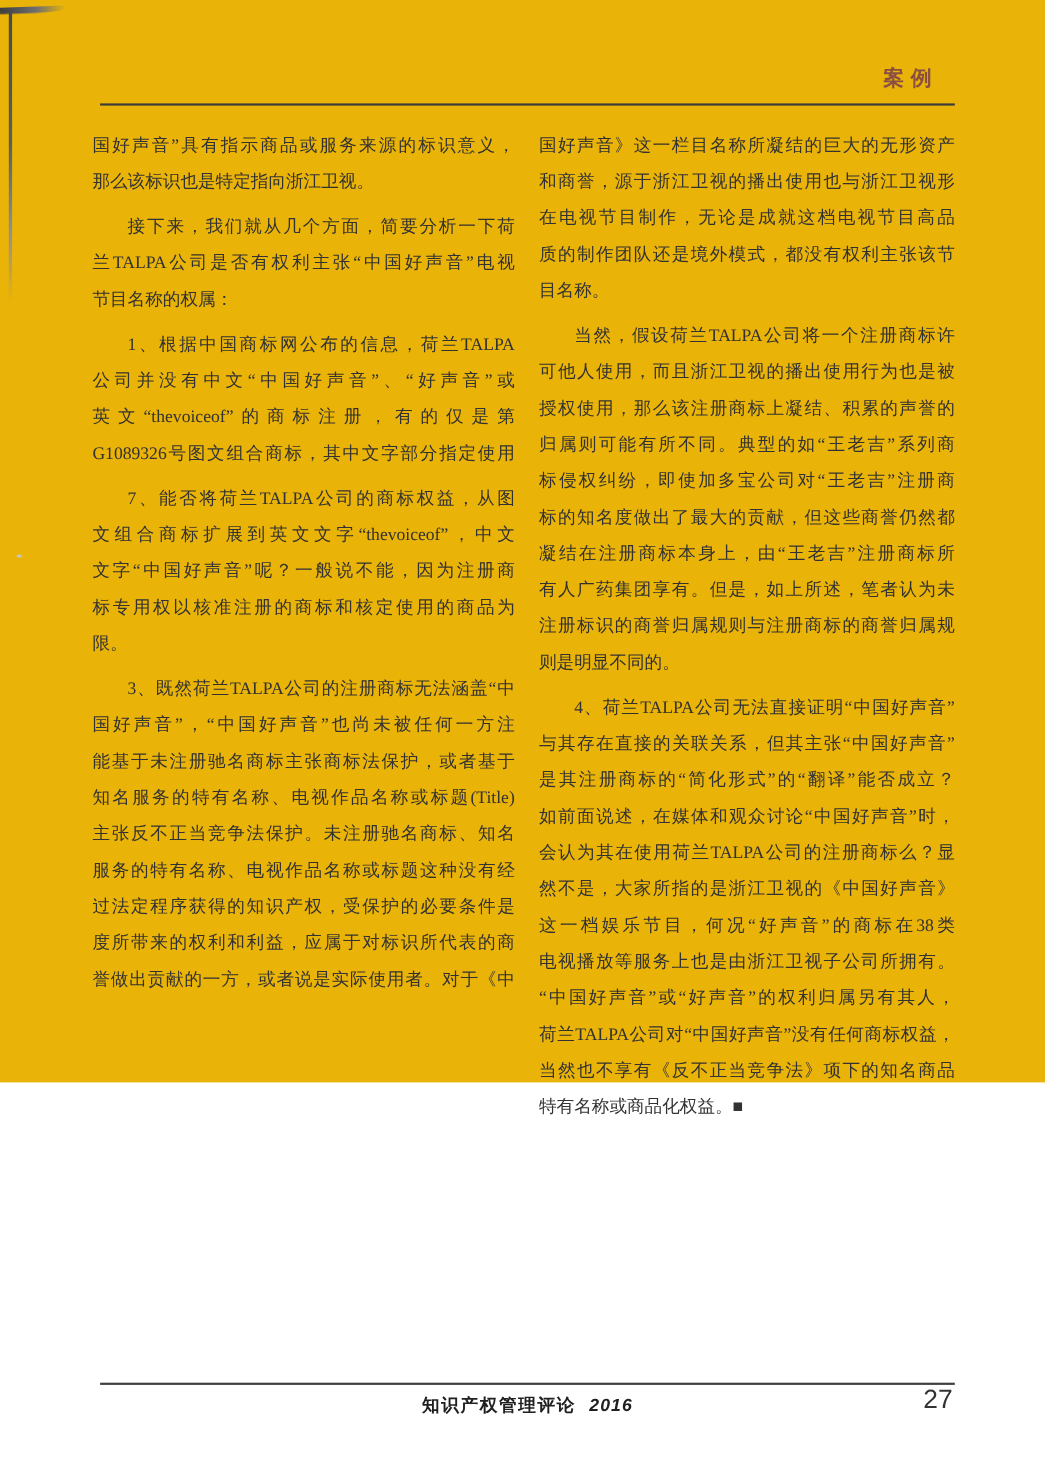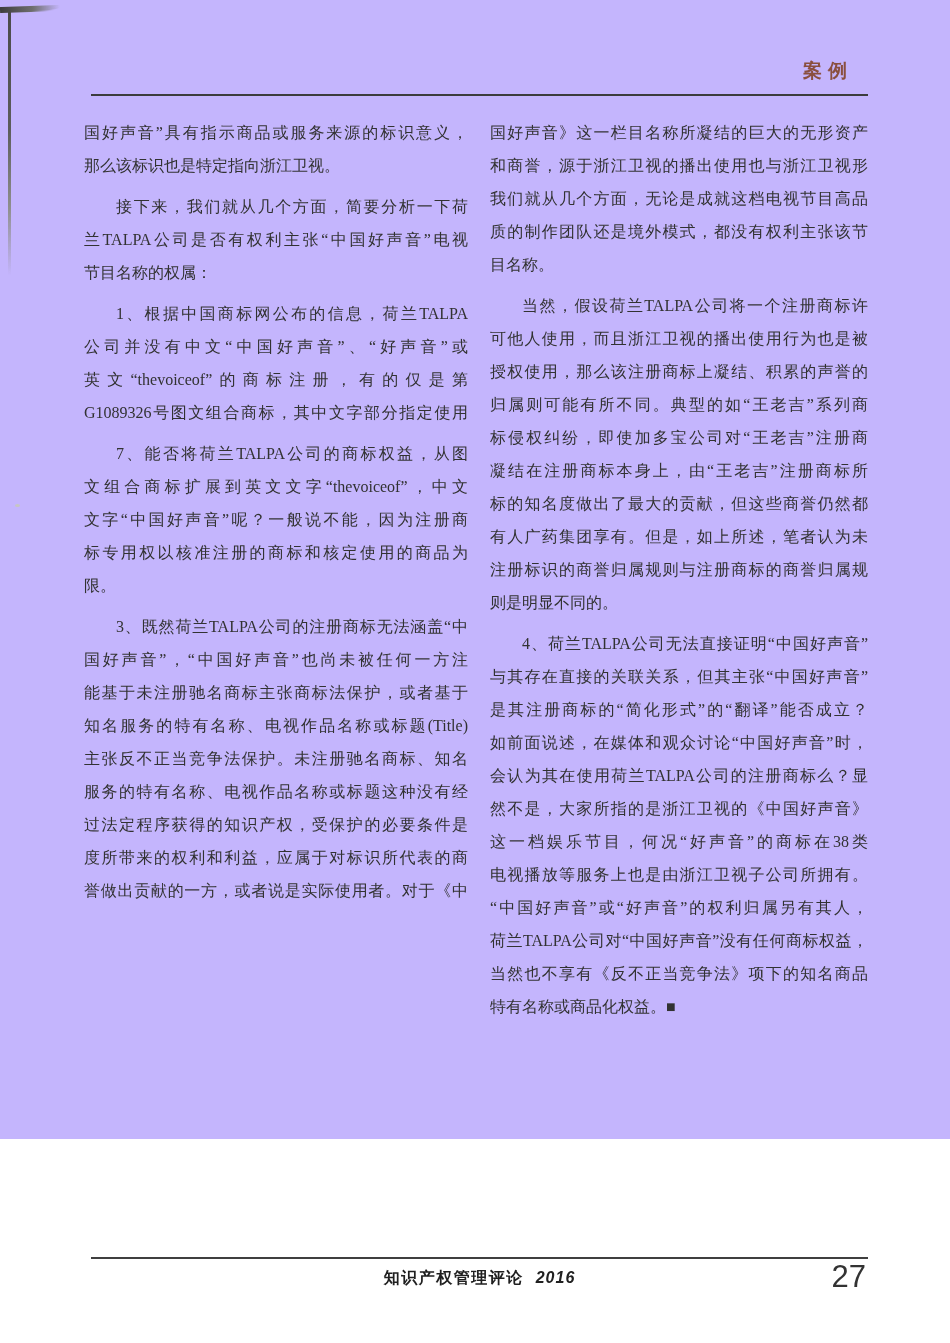--- a/index.html
+++ b/index.html
@@ -6,22 +6,22 @@
     margin: 0;
     padding: 0;
     width: 950px;
     height: 1343px;
     background: #ffffff;
     overflow: hidden;
   }
   .page {
     position: relative;
     width: 950px;
-    height: 1139px;
-    background: #c4b5fd;
+    height: 984px;
+    background: #eab308;
     font-family: "Liberation Serif", "DejaVu Serif", serif;
     color: #333333;
   }
 
   
   .section-label {
     position: absolute;
     top: 58px;
     right: 97px;
     font-family: "Liberation Sans", "DejaVu Sans", sans-serif;
@@ -90,21 +90,21 @@
     font-weight: bold;
     letter-spacing: 1.5px;
     color: #202020;
   }
   .footer-text .yr { margin-left: 12px; letter-spacing: 1px; font-style: italic; }
   .page-number {
     position: absolute;
     right: 84px;
     top: 1259px;
     font-family: "Liberation Sans", "DejaVu Sans", sans-serif;
-    font-size: 31px;
+    font-size: 24px;
     font-weight: 500;
     color: #333333;
     letter-spacing: 0px;
   }
 
   
   .scan-corner {
     position: absolute;
     left: 0;
     top: 6px;
@@ -168,30 +168,30 @@
         <div class="line">知名服务的特有名称、电视作品名称或标题(Title)</div>
         <div class="line">主张反不正当竞争法保护。未注册驰名商标、知名</div>
         <div class="line">服务的特有名称、电视作品名称或标题这种没有经</div>
         <div class="line">过法定程序获得的知识产权，受保护的必要条件是</div>
         <div class="line">度所带来的权利和利益，应属于对标识所代表的商</div>
         <div class="line">誉做出贡献的一方，或者说是实际使用者。对于《中</div>
       </div>
     <div class="col col-right">
         <div class="line">国好声音》这一栏目名称所凝结的巨大的无形资产</div>
         <div class="line">和商誉，源于浙江卫视的播出使用也与浙江卫视形</div>
-        <div class="line">我们就从几个方面，无论是成就这档电视节目高品</div>
+        <div class="line">在电视节目制作，无论是成就这档电视节目高品</div>
         <div class="line">质的制作团队还是境外模式，都没有权利主张该节</div>
         <div class="line end">目名称。</div>
         <div class="line para">当然，假设荷兰TALPA公司将一个注册商标许</div>
         <div class="line">可他人使用，而且浙江卫视的播出使用行为也是被</div>
         <div class="line">授权使用，那么该注册商标上凝结、积累的声誉的</div>
         <div class="line">归属则可能有所不同。典型的如“王老吉”系列商</div>
         <div class="line">标侵权纠纷，即使加多宝公司对“王老吉”注册商</div>
+        <div class="line">标的知名度做出了最大的贡献，但这些商誉仍然都</div>
         <div class="line">凝结在注册商标本身上，由“王老吉”注册商标所</div>
-        <div class="line">标的知名度做出了最大的贡献，但这些商誉仍然都</div>
         <div class="line">有人广药集团享有。但是，如上所述，笔者认为未</div>
         <div class="line">注册标识的商誉归属规则与注册商标的商誉归属规</div>
         <div class="line end">则是明显不同的。</div>
         <div class="line para">4、荷兰TALPA公司无法直接证明“中国好声音”</div>
         <div class="line">与其存在直接的关联关系，但其主张“中国好声音”</div>
         <div class="line">是其注册商标的“简化形式”的“翻译”能否成立？</div>
         <div class="line">如前面说述，在媒体和观众讨论“中国好声音”时，</div>
         <div class="line">会认为其在使用荷兰TALPA公司的注册商标么？显</div>
         <div class="line">然不是，大家所指的是浙江卫视的《中国好声音》</div>
         <div class="line">这一档娱乐节目，何况“好声音”的商标在38类</div>

